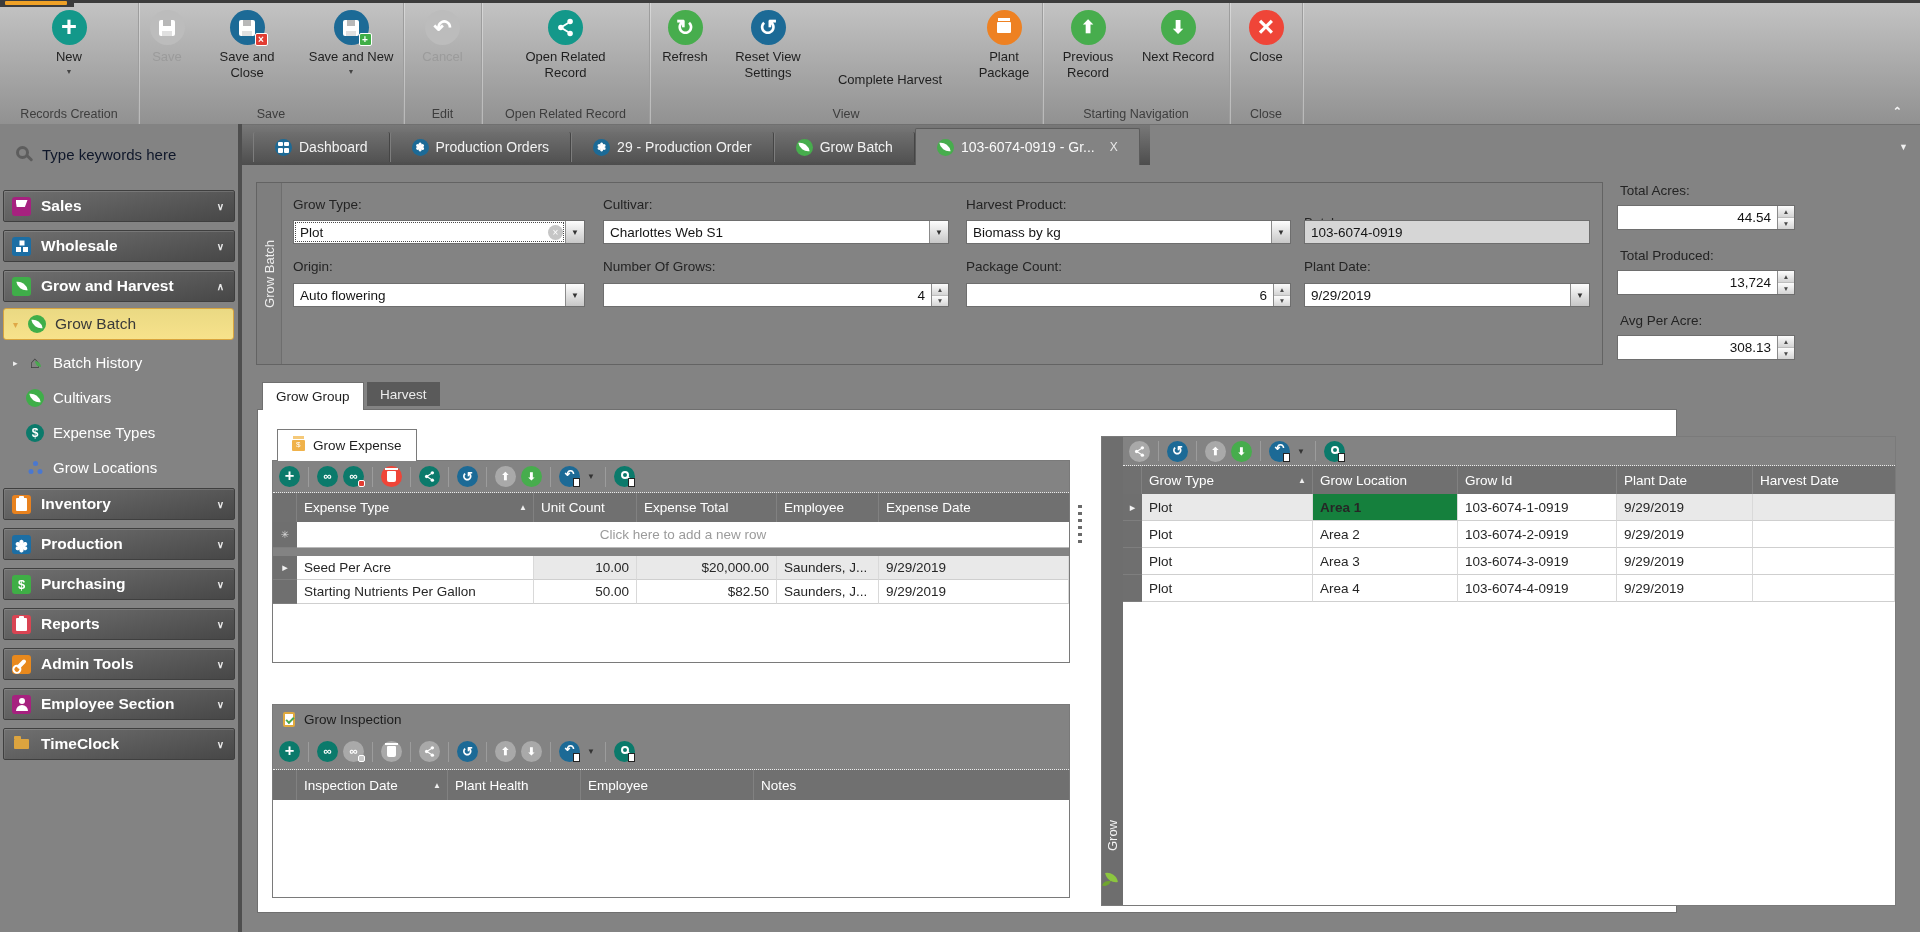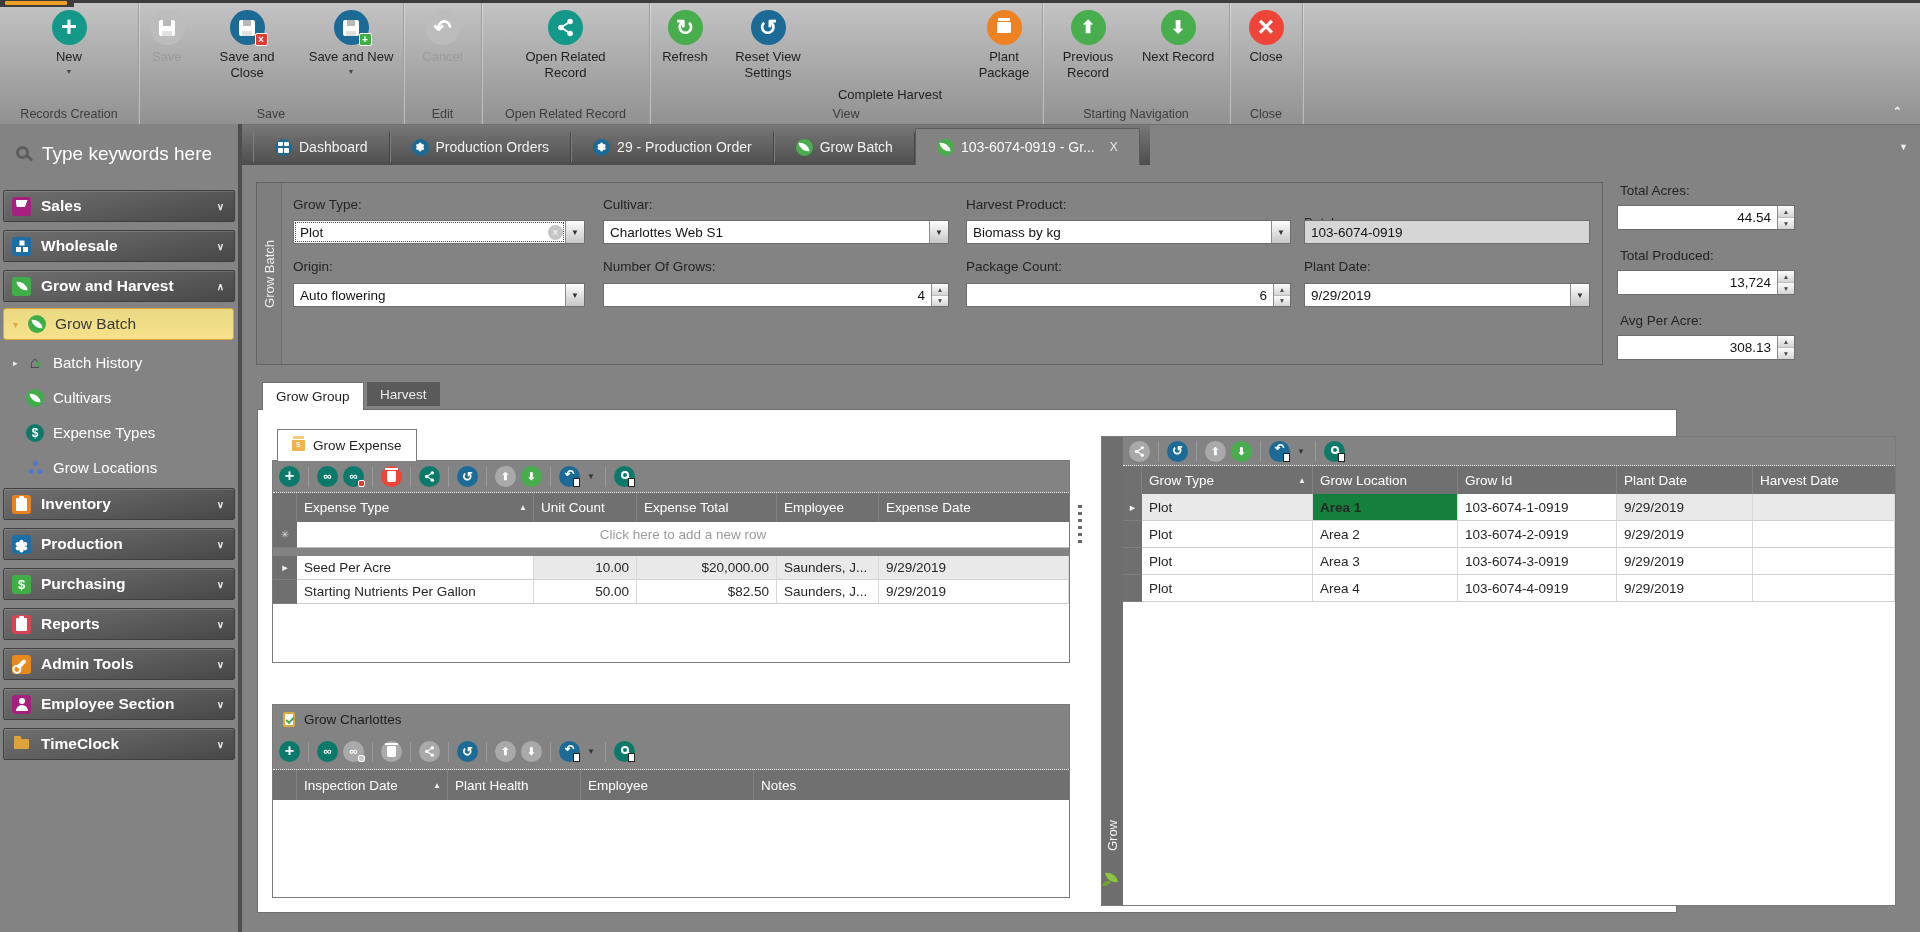--- a/index.html
+++ b/index.html
@@ -10,21 +10,21 @@
 #qat{position:absolute;top:0;left:0;width:74px;height:7px;background:#3c3c3c;z-index:5}
 #qat .orange{position:absolute;top:1px;left:5px;width:62px;height:4px;background:#efa126;border-radius:1px}
 
 #ribbon{position:absolute;top:3px;left:0;width:1920px;height:121px;background:linear-gradient(#c3c3c3,#919191);display:flex}
 .rgroup{position:relative;height:100%;border-right:1px solid #9d9d9d;box-shadow:1px 0 0 rgba(255,255,255,.35);display:flex;justify-content:center;align-items:flex-start;gap:2px}
 .glabel{position:absolute;bottom:3px;left:0;right:0;text-align:center;font-size:12.5px;color:#3d3d3d;white-space:nowrap}
 .rbtn{display:flex;flex-direction:column;align-items:center;padding-top:7px;height:100px}
 .rbtn .lbl{font-size:13px;color:#1f1f1f;text-align:center;line-height:16px;margin-top:4px;white-space:pre-line}
 .rbtn.dis .lbl{color:#9b9b9b}
 .rbtn .caret{font-size:7px;color:#444;margin-top:3px}
-.rbtn.textonly{justify-content:flex-end}
+.rbtn.textonly{justify-content:center}
 .rbtn.textonly .lbl{margin-top:46px}
 #ribbon-collapse{position:absolute;right:18px;bottom:6px;color:#f5f5f5;font-size:11px;font-weight:bold}
 
 .cic{border-radius:50%;display:flex;align-items:center;justify-content:center;color:#fff;position:relative;flex:none}
 .cic.teal{background:#13988a}.cic.blue{background:#1c6a96}.cic.green{background:#47ad4d}
 .cic.orange{background:#ee8122}.cic.red{background:#ef4538}.cic.gray{background:#bcbcbc}
 .cic.tealg{background:#0b7a6b}.cic.graysm{background:#a9a9a9}
 .cic .g{font-weight:bold;line-height:1}
 .badge{position:absolute;right:-3px;bottom:-1px;width:13px;height:13px;font-size:10px;font-weight:bold;color:#fff;display:flex;align-items:center;justify-content:center;border-radius:2px;border:1px solid #fff}
 .badge.bred{background:#e23c32}.badge.bgreen{background:#3fae46}
@@ -44,21 +44,21 @@
 #tabstrip .dark{position:absolute;left:242px;top:0;height:40px;display:flex;align-items:flex-end;background:linear-gradient(#787878,#4d4d4d);padding:0 10px 3px 11px}
 .tab{height:30px;margin-bottom:0px;display:flex;align-items:center;gap:7px;padding:0 21px;background:linear-gradient(#6f6f6f,#525252);border-right:1px solid #454545;border-left:1px solid #7d7d7d;color:#f2f2f2;font-size:14px;border-radius:2px 2px 0 0;white-space:nowrap}
 .tab.active{height:37px;margin-bottom:-3px;background:#838383;border:1px solid #5c5c5c;border-bottom:none;color:#fafafa}
 .tab .tx{margin-left:8px;color:#e8e8e8;font-size:12px}
 #tab-overflow{position:absolute;right:12px;top:17px;color:#f0f0f0;font-size:9px}
 
 #sidebar{position:absolute;left:0;top:124px;width:242px;height:808px;background:#838383;border-right:4px solid #4e4e4e}
 #search{margin:16px 0 0 16px;display:flex;align-items:center;gap:13px;height:28px}
 #search .sg{width:13px;height:13px;border:3px solid #5d5d5d;border-radius:50%;position:relative;margin-top:-4px}
 #search .sg:after{content:'';position:absolute;width:3px;height:8px;background:#5d5d5d;transform:rotate(-45deg);bottom:-6px;right:-5px;border-radius:2px}
-#search .ph{color:#ffffff;font-size:19px}
+#search .ph{color:#0f172a;font-size:15px}
 .shead{margin:8px 3px 0 3px;height:32px;background:linear-gradient(168deg,#707070,#5e5e5e 45%,#474747);border:1px solid #3f3f3f;border-radius:2px;display:flex;align-items:center;padding:0 10px 0 8px;color:#fff;font-weight:bold;font-size:15.5px;box-shadow:inset 0 1px 0 rgba(255,255,255,.14),inset 1px 0 0 rgba(255,255,255,.08)}
 .shead .chev{margin-left:auto;font-size:10px;font-weight:bold;color:#e9e9e9}
 .sq{width:19px;height:19px;border-radius:3px;margin-right:10px;display:flex;align-items:center;justify-content:center;flex:none}
 .ssel{margin:6px 4px 0 3px;height:32px;background:linear-gradient(#ead983,#f7e28b);border:1px solid #d8a43e;border-radius:3px;display:flex;align-items:center;padding:0 9px;color:#3a3a3a;font-size:15.5px}
 .ssel .exp{font-size:10px;color:#dfa847;margin-right:10px}
 .ssub{margin-top:10px;height:25px;display:flex;align-items:center;padding-left:13px;color:#fff;font-size:15px}
 .ssub .exp{font-size:9px;color:#f0f0f0;width:13px}
 .ssub.noexp{padding-left:26px}
 .ci{width:18px;height:18px;border-radius:50%;margin-right:9px;display:flex;align-items:center;justify-content:center;flex:none}
 
@@ -615,21 +615,21 @@
             <span>Saunders, J...</span>
           </div>
           <div class="cell" style="width: 191px; flex: 1 1 0%;">
             <span>9/29/2019</span>
           </div>
         </div>
       </div>
       <div class="gpanel" id="insp-panel">
         <div class="ptitle">
           <span class="inspico"></span>
-          <span>Grow Charlottes</span>
+          <span>Grow Inspection</span>
         </div>
         <div class="gtoolbar" style="height: 36px;">
           <span class="cic tealg" style="width: 21px; height: 21px;">
             <span class="g" style="font-size: 16.38px; margin-top: -2px;">+</span>
           </span>
           <span class="tsep"></span>
           <span class="cic tealg" style="width: 21px; height: 21px;">
             <span class="g" style="font-size: 11.55px;">∞</span>
           </span>
           <span class="cic graysm" style="width: 21px; height: 21px;">

